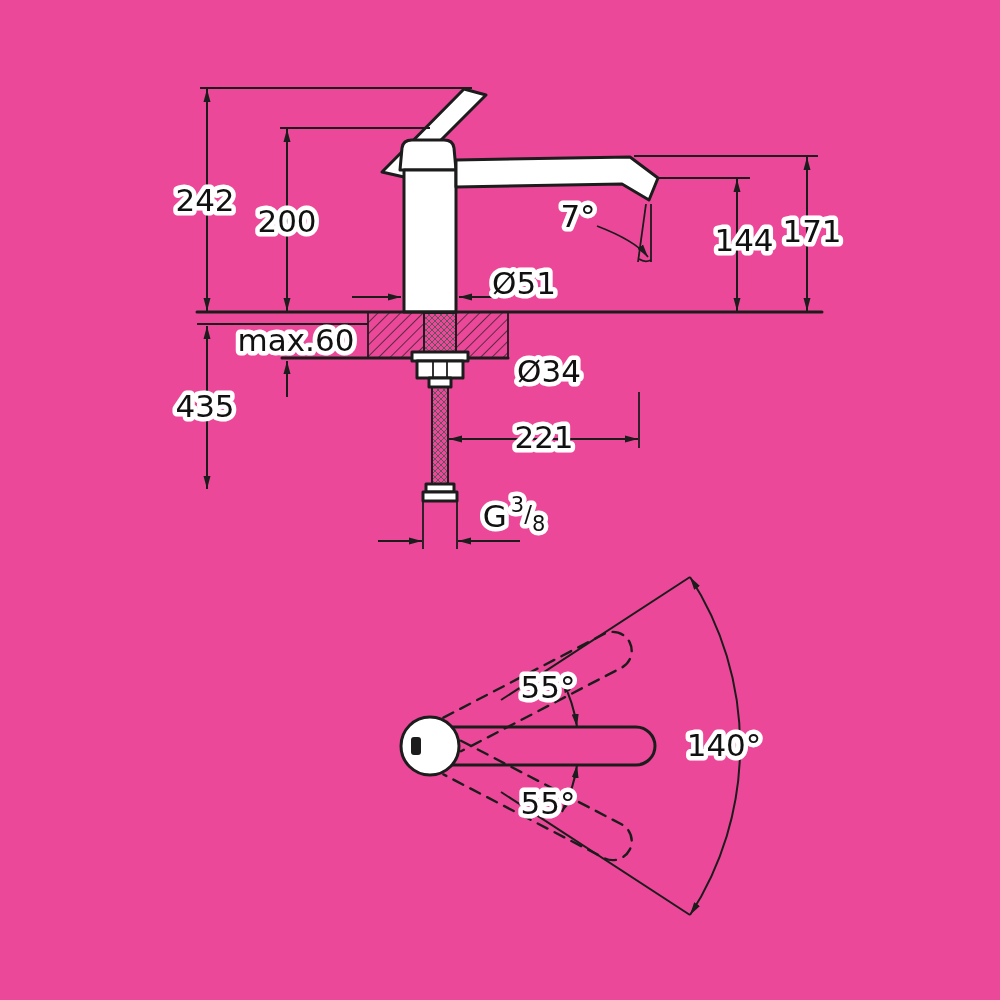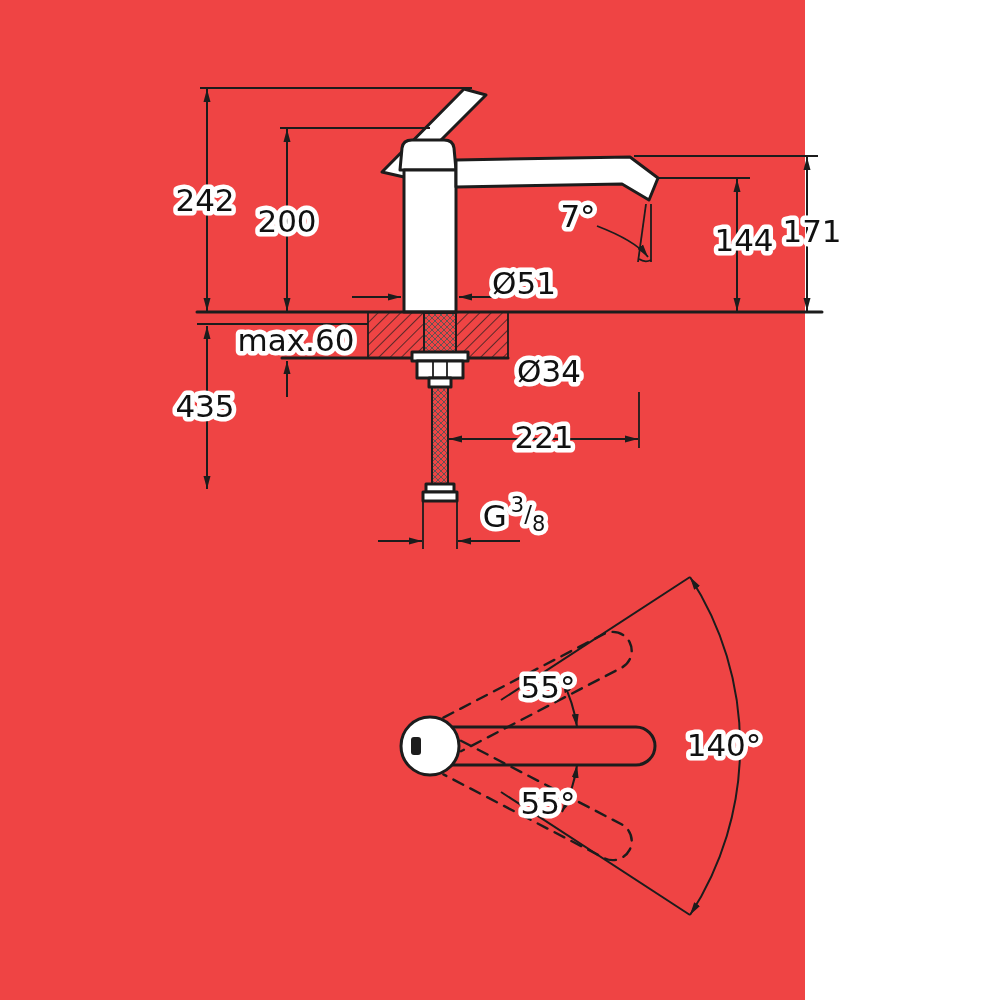--- a/index.html
+++ b/index.html
@@ -1,16 +1,16 @@
 <!DOCTYPE html>
 <html><head>
 <meta charset="utf-8">
 <style>
   html,body{margin:0;padding:0;background:#ffffff;}
-  .stage{width:805px;height:1000px;position:relative;background:#ef4444;text-align:right;}
+  .stage{width:1000px;height:1000px;position:relative;background:#ec4899;text-align:right;}
   svg{display:block;}
   .outline{fill:none;stroke:#1c1c1c;stroke-width:3;stroke-linejoin:round;stroke-linecap:round;}
   .outline-f{fill:#ffffff;stroke:#1c1c1c;stroke-width:3;stroke-linejoin:round;}
   .thin{fill:none;stroke:#1c1c1c;stroke-width:1.8;}
   .dim{fill:none;stroke:#1c1c1c;stroke-width:2;}
   .ext{fill:none;stroke:#1c1c1c;stroke-width:1.8;}
   .dash{fill:none;stroke:#1c1c1c;stroke-width:2.4;stroke-dasharray:11 8;stroke-linecap:round;}
   .lbl{font-family:"DejaVu Sans","Liberation Sans",sans-serif;font-size:31px;fill:#111;
        stroke:#ffffff;stroke-width:9px;paint-order:stroke;stroke-linejoin:round;text-anchor:middle;}
   .frac{font-size:21px;}

